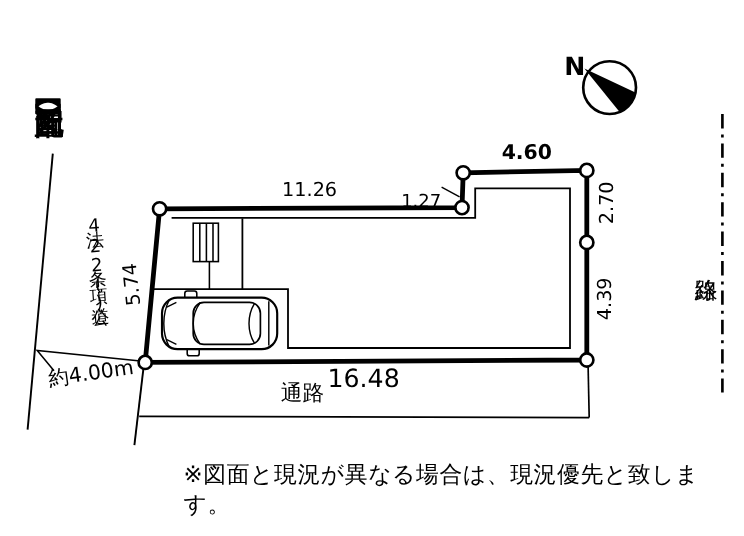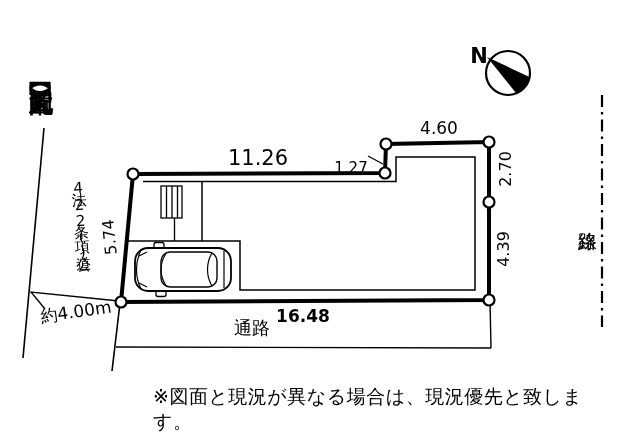--- a/index.html
+++ b/index.html
@@ -82,33 +82,33 @@
   <div class="lbl vert" style="left:41px;top:74px;font-size:24px;font-weight:bold;letter-spacing:-1px;">【配置図】</div>
 
   <div class="lbl" style="left:479px;top:56px;font-size:21px;font-weight:bold;">N</div>
 
   <div class="lbl vert" style="left:80px;top:220px;font-size:15px;letter-spacing:-1px;transform:translate(-50%,-50%) rotate(-4deg);">法42条2項(公道)</div>
 
   <div class="lbl" style="left:76px;top:312px;font-size:17px;transform:translate(-50%,-50%) rotate(-8deg);">約4.00m</div>
 
   <div class="lbl dim" style="left:110px;top:237px;transform:translate(-50%,-50%) rotate(-96deg);">5.74</div>
 
-  <div class="lbl dim" style="left:258px;top:158px;font-size:21px;">11.26</div>
+  <div class="lbl dim" style="left:258px;top:158px;font-size:16px;">11.26</div>
 
   <div class="lbl dim" style="left:351px;top:152px;font-size:15px;margin-top:16px;">1.27</div>
 
-  <div class="lbl dim" style="left:439px;top:128px;font-size:17px;">4.60</div>
+  <div class="lbl dim" style="left:439px;top:128px;font-size:17px;font-weight:bold;">4.60</div>
 
   <div class="lbl dim" style="left:506px;top:169px;transform:translate(-50%,-50%) rotate(-90deg);">2.70</div>
 
   <div class="lbl dim" style="left:504px;top:249px;transform:translate(-50%,-50%) rotate(-90deg);">4.39</div>
 
   <div class="lbl" style="left:252px;top:328px;font-size:18px;">通路</div>
 
-  <div class="lbl dim" style="left:303px;top:316px;font-size:17px;font-weight:bold;">16.48</div>
+  <div class="lbl dim" style="left:303px;top:316px;font-size:21px;">16.48</div>
 
   <div class="lbl vert" style="left:588px;top:217px;font-size:19px;">線路</div>
 
   <div class="notes">
     <div>※図面と現況が異なる場合は、現況優先と致します。</div>
   </div>
 
 </div>
 
 </body></html>

